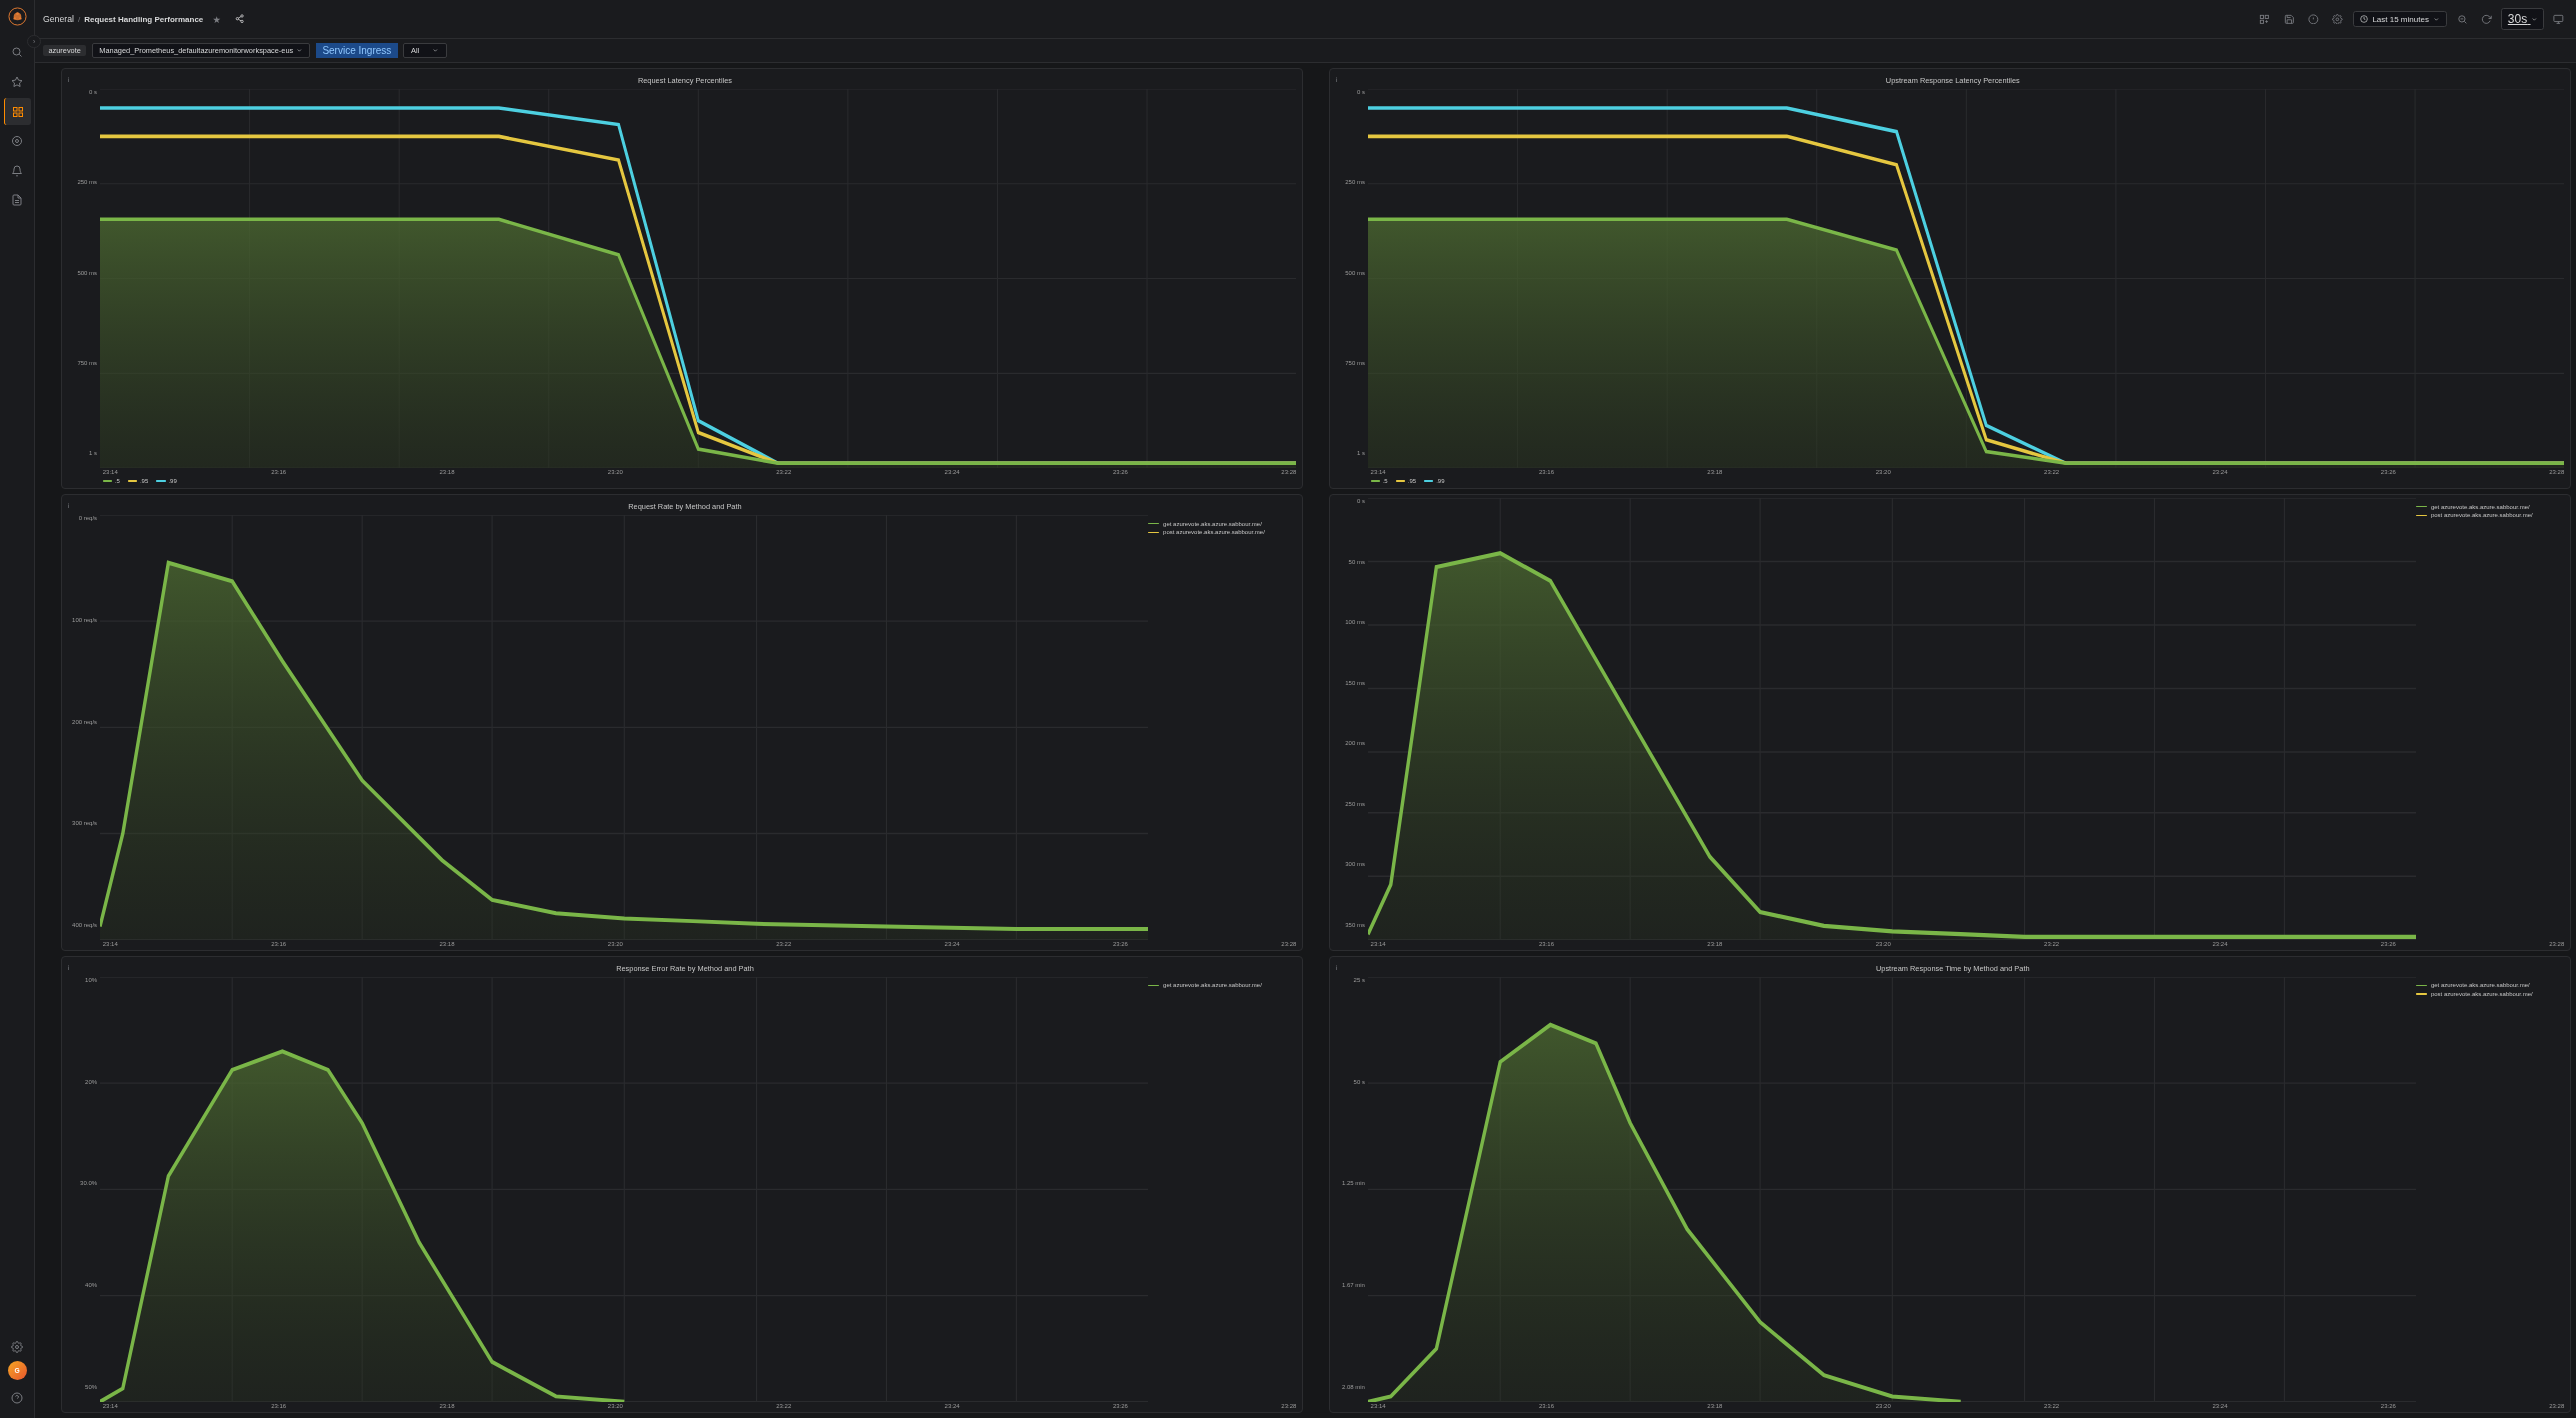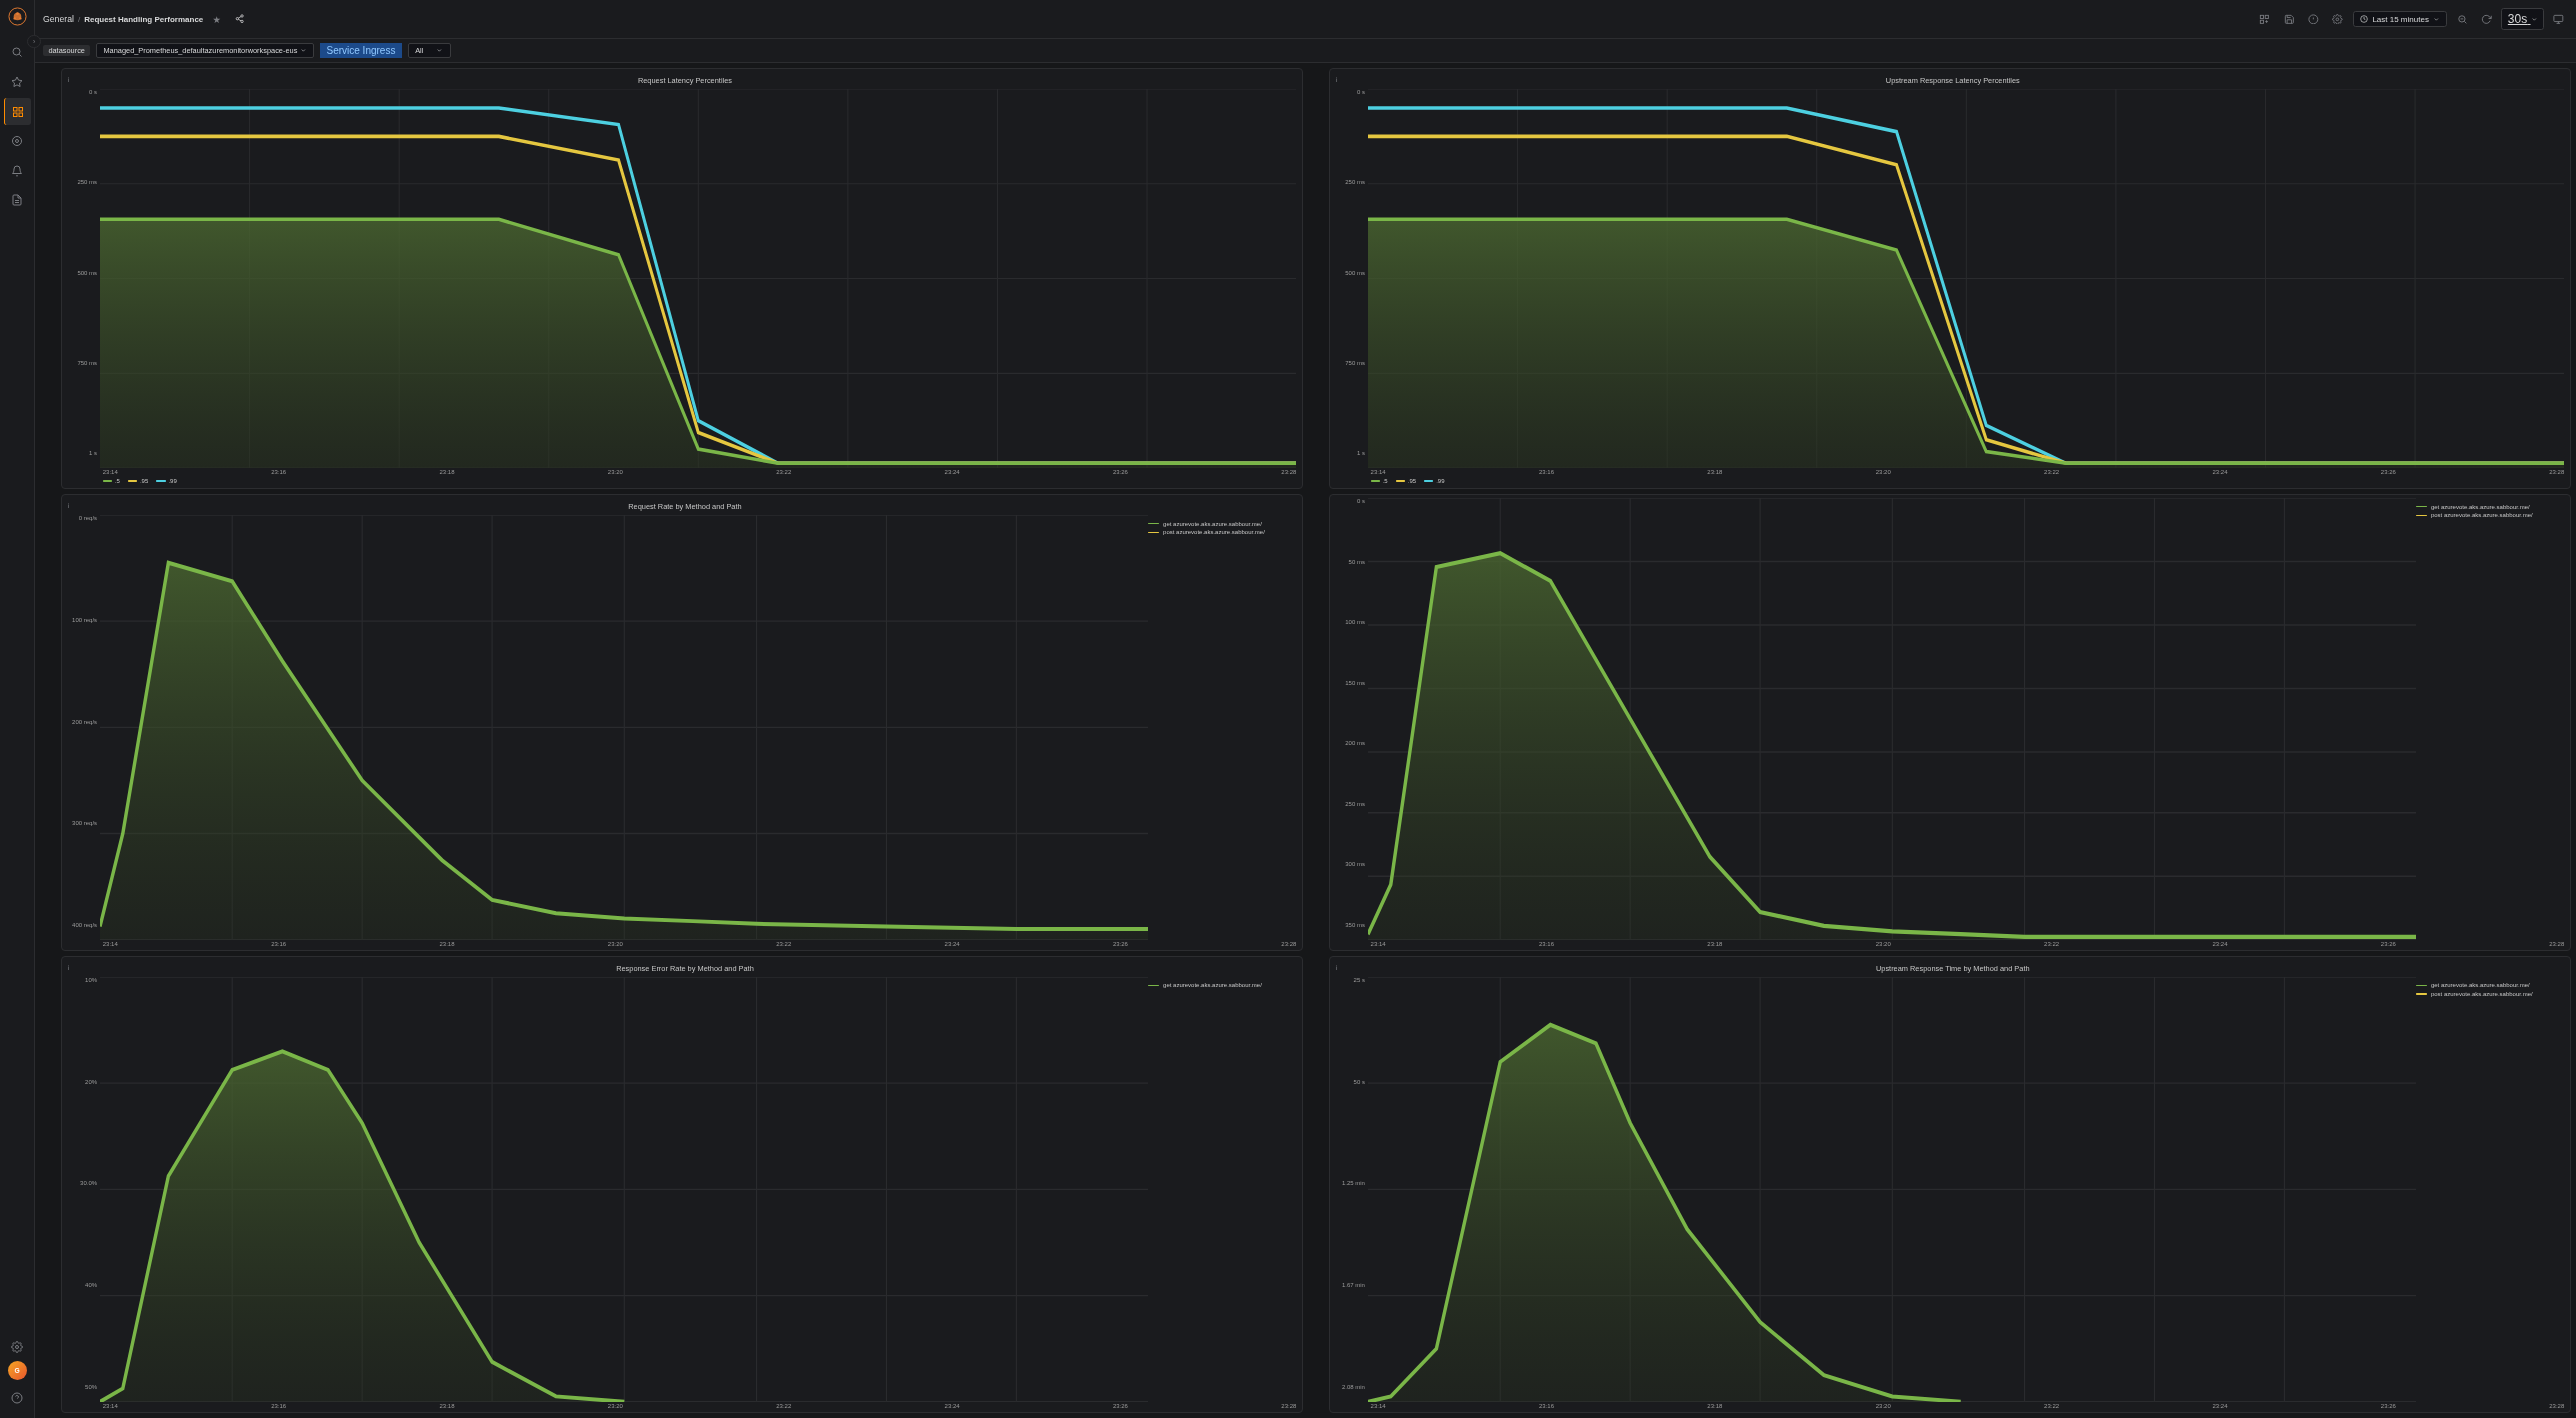--- a/index.html
+++ b/index.html
@@ -495,21 +495,21 @@
             <rect x="2" y="3" width="20" height="14" rx="2"></rect>
             <line x1="8" y1="21" x2="16" y2="21"></line>
             <line x1="12" y1="17" x2="12" y2="21"></line>
           </svg>
       </div>
     </div>
   </div>
 
   <div class="filterbar">
     <div class="filter-tag">
-      <span>datasource</span>
+      <span>azurevote</span>
     </div>
     <div class="filter-dropdown">
       <span>Managed_Prometheus_defaultazuremonitorworkspace-eus</span>
       <svg width="6.7" height="6.7" viewBox="0 0 24 24" fill="none" stroke="currentColor" stroke-width="2">
           <polyline points="6 9 12 15 18 9"></polyline>
         </svg>
     </div>
     <div class="filter-service-ingress">
       <span>Service Ingress</span>
     </div>

